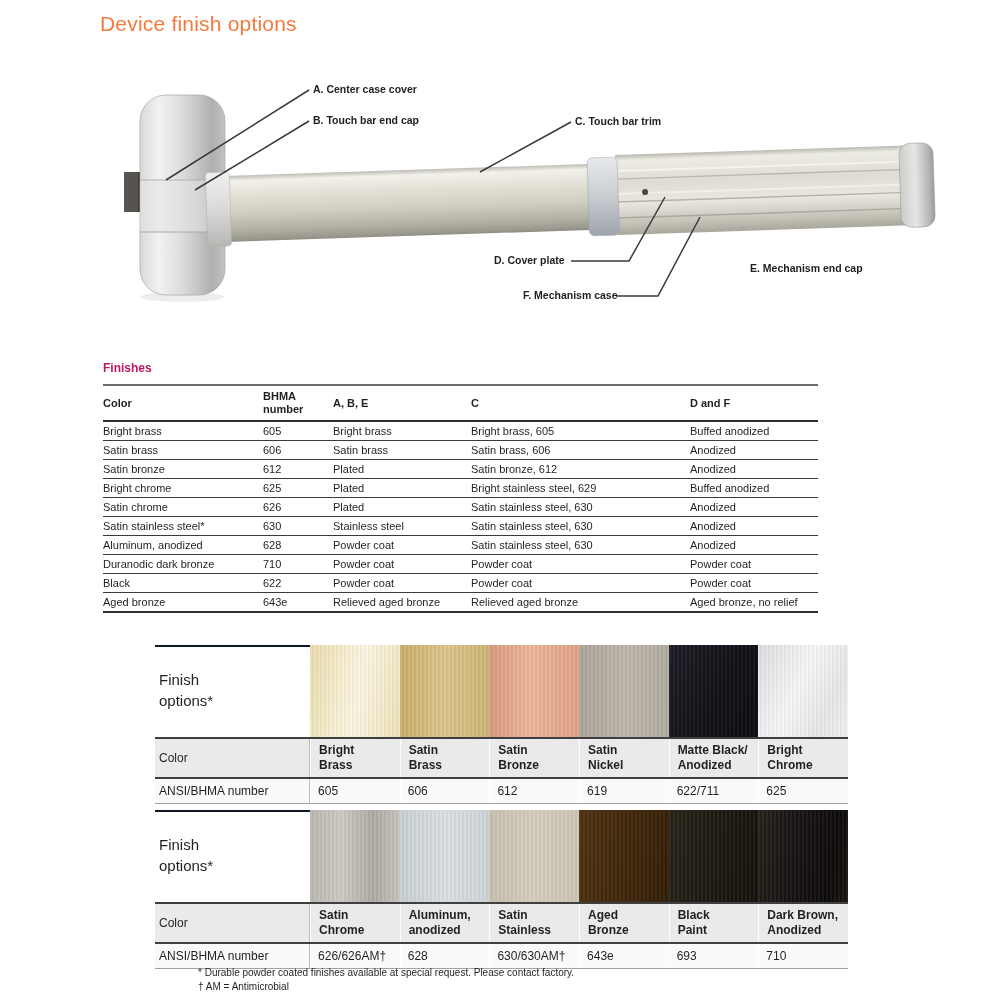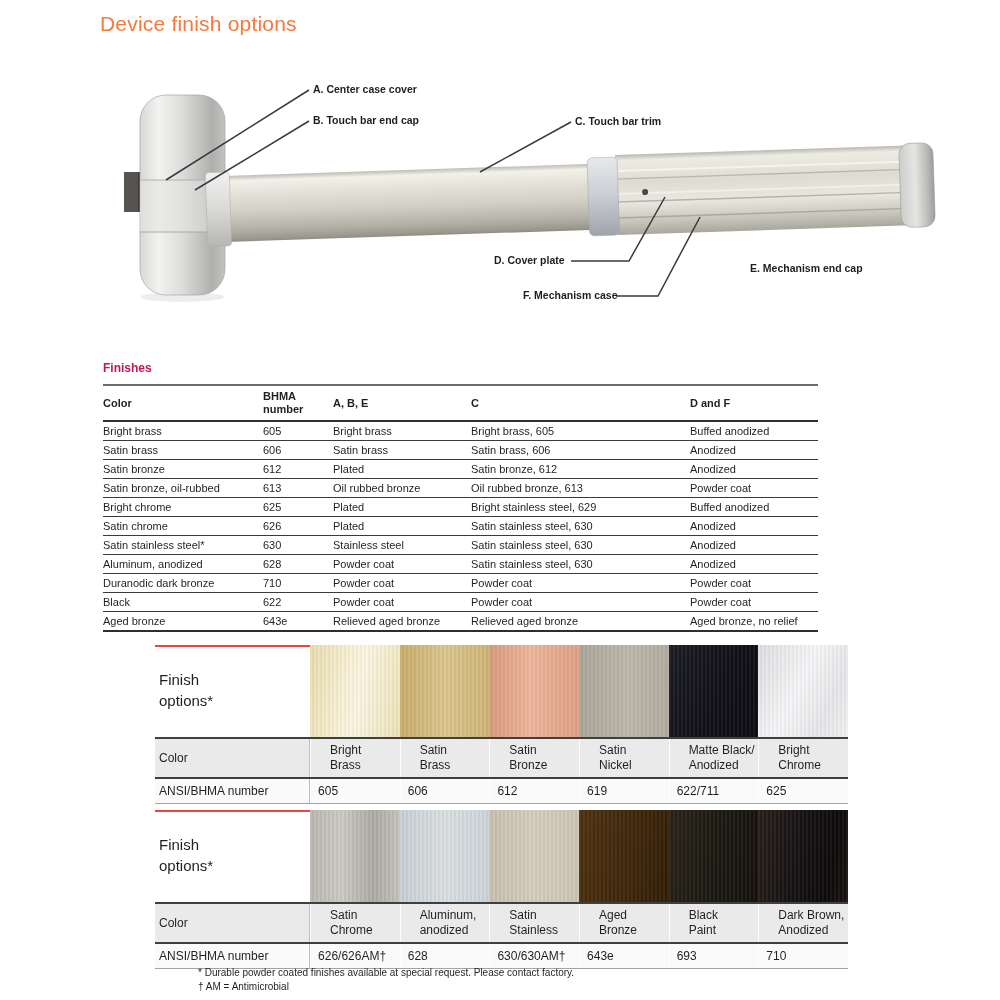--- a/index.html
+++ b/index.html
@@ -23,30 +23,30 @@
   .finishes-table th:nth-child(2), .finishes-table td:nth-child(2) { width:70px; }
   .finishes-table th:nth-child(3), .finishes-table td:nth-child(3) { width:138px; }
   .finishes-table th:nth-child(4), .finishes-table td:nth-child(4) { width:219px; }
   .finishes-table th:nth-child(5), .finishes-table td:nth-child(5) { width:128px; }
 
   
   .swatch-block { position:absolute; left:155px; width:693px; }
   .swatch-block.first { top:645px; }
   .swatch-block.second { top:810px; }
   .swatch-top { display:flex; height:92px; }
-  .finish-options-cell { width:155px; background:#fff; border-top:2px solid #ef4444; padding:22px 0 0 4px; font-size:15px; line-height:21px; }
+  .finish-options-cell { width:155px; background:#fff; border-top:2px solid #0f172a; padding:22px 0 0 4px; font-size:15px; line-height:21px; }
   .finish-options-cell span { display:inline-block; width:70px; }
   .swatch { width:89.67px; height:92px; position:relative; }
   .swatch::after { content:""; position:absolute; inset:0; background:repeating-linear-gradient(90deg, rgba(255,255,255,.05) 0 2px, rgba(0,0,0,.04) 2px 4px); }
   .divider-dark { height:0; border-top:2px solid #3F3F41; }
   .divider-gray { height:0; border-top:1.5px solid #A3A3A5; }
   .color-row { display:flex; background:#EAEAEB; min-height:36px; font-size:12px; }
   .ansi-row { display:flex; background:#FAFAFA; height:24px; font-size:12px;justify-content:flex-end; }
   .row-label-cell { width:155px; display:flex; align-items:center; padding-left:4px; border-right:1px solid #BDBDBF; }
-  .name-cell { width:89.67px; padding:4px 2px 4px 19px; white-space:pre-line; line-height:15px; border-left:1px solid rgba(255,255,255,.9); }
+  .name-cell { width:89.67px; padding:4px 2px 4px 8px; white-space:pre-line; line-height:15px; border-left:1px solid rgba(255,255,255,.9);font-weight:bold; }
   .name-cell:first-of-type { border-left:none; }
   .num-cell { width:89.67px; display:flex; align-items:center; padding-left:7px; border-left:1px solid rgba(255,255,255,.9); }
 
   
   .footnotes { position:absolute; left:156px; top:966px; font-size:10px; line-height:14px; color:#231F20;margin-left:42px; }
 </style>
 </head>
 <body>
 
 <h1 class="page-title">Device finish options</h1>
@@ -165,27 +165,20 @@
     <td>Anodized</td>
   </tr>
       <tr>
     <td>Satin bronze</td>
     <td>612</td>
     <td>Plated</td>
     <td>Satin bronze, 612</td>
     <td>Anodized</td>
   </tr>
       <tr>
-    <td>Satin bronze, oil-rubbed</td>
-    <td>613</td>
-    <td>Oil rubbed bronze</td>
-    <td>Oil rubbed bronze, 613</td>
-    <td>Powder coat</td>
-  </tr>
-      <tr>
     <td>Bright chrome</td>
     <td>625</td>
     <td>Plated</td>
     <td>Bright stainless steel, 629</td>
     <td>Buffed anodized</td>
   </tr>
       <tr>
     <td>Satin chrome</td>
     <td>626</td>
     <td>Plated</td>

